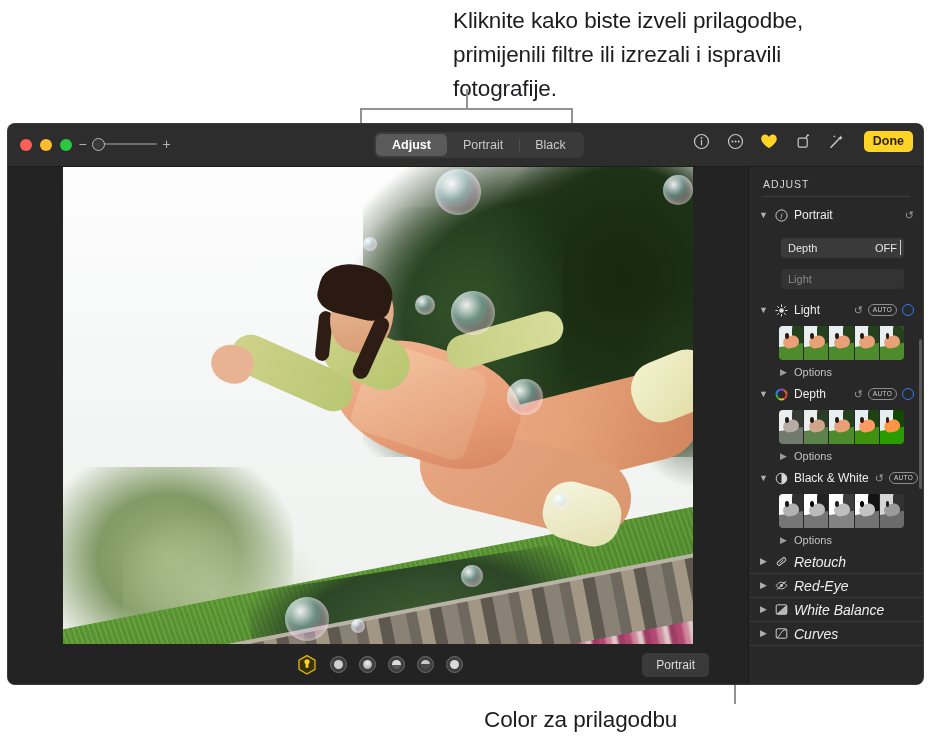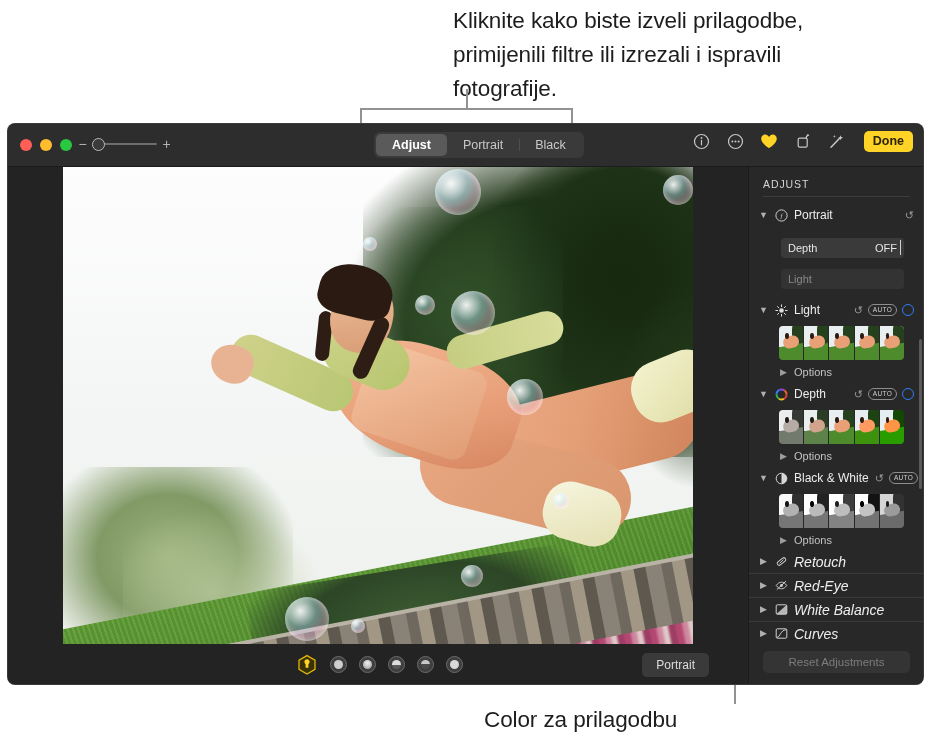--- a/index.html
+++ b/index.html
@@ -675,19 +675,16 @@
                 </g>
               </svg>
           </span>
           <span class="glabel">Balance</span>
         </div>
 
       </div>
 
       <div class="sb-scrollbar"></div>
 
-      <div class="sb-footer">
-        <div class="resetbtn">Reset Adjustments</div>
-      </div>
     </div>
 
   </div>
 </div>
 
 </body></html>

